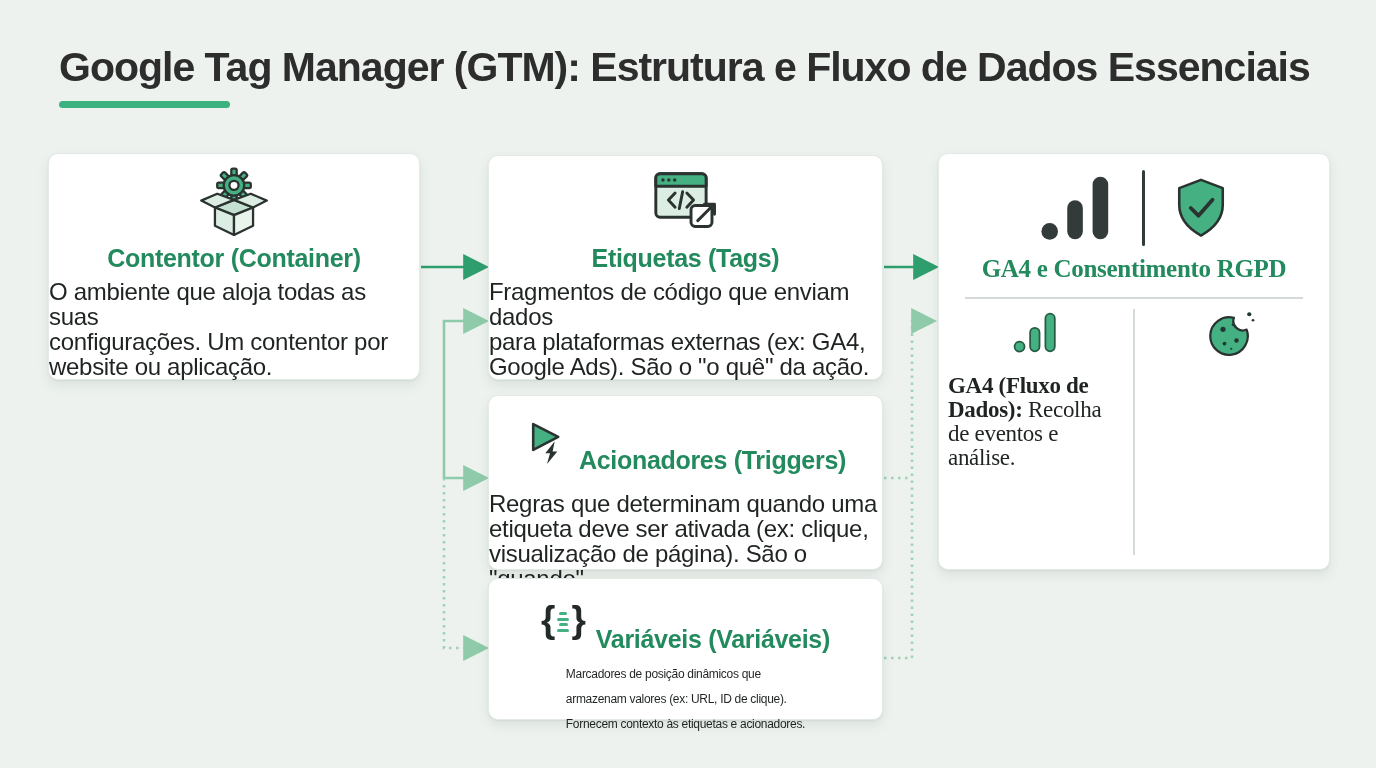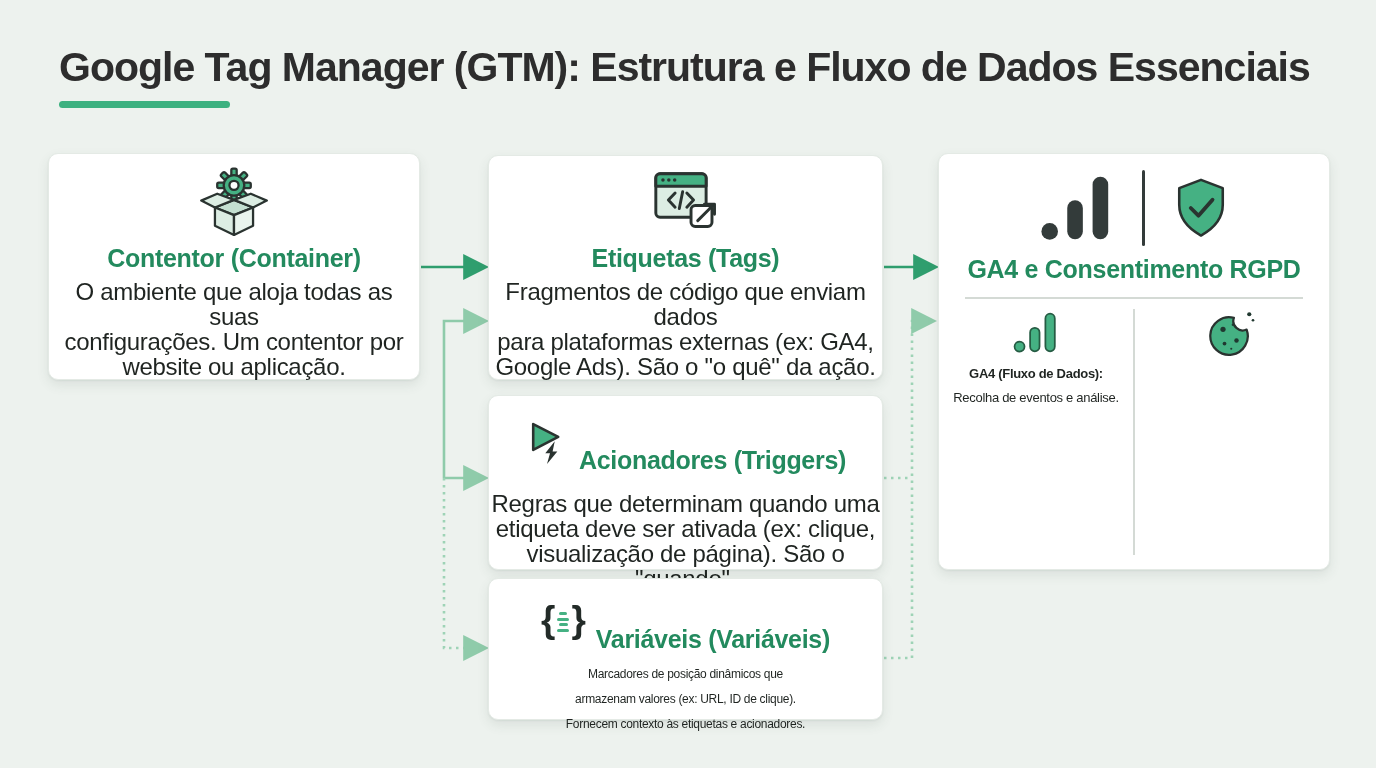--- a/index.html
+++ b/index.html
@@ -30,27 +30,27 @@
   .title-underline{
     position:absolute;left:59px;top:101px;width:171px;height:7px;
     background:var(--underline);border-radius:3.5px;
   }
 
   .connectors{position:absolute;left:0;top:0;width:1376px;height:768px;pointer-events:none;}
 
   .card{
     position:absolute;background:var(--card);border:1px solid #e4eae5;border-radius:10px;
     box-shadow:0 1px 2px rgba(60,80,70,.07),0 5px 12px rgba(60,80,70,.10);
-    display:flex;flex-direction:column;align-items:center;text-align:center;
+    display:flex;flex-direction:column;align-items:center;
   }
   .card-container{left:48px;top:153px;width:372px;height:227px;padding-top:10px;}
   .card-tags{left:488px;top:155px;width:395px;height:225px;padding-top:11px;}
   .card-triggers{left:488px;top:395px;width:395px;height:175px;padding-top:15px;}
   .card-variables{left:488px;top:578px;width:395px;height:142px;padding-top:11px;}
-  .card-ga4{left:938px;top:153px;width:392px;height:417px;padding-top:13px;}
+  .card-ga4{left:938px;top:153px;width:392px;height:417px;padding-top:13px;font-family:Liberation Serif, serif;}
 
   .card h2{
     font-size:25px;font-weight:700;letter-spacing:-0.3px;color:var(--heading-green);
     line-height:1.15;
     margin-top:35px;
   }
   .card .body{
     font-size:24px;letter-spacing:-0.3px;color:var(--body-text);
     line-height:25px;margin-top:6px;white-space:pre-line;
   }
@@ -60,21 +60,21 @@
   .card-container h2{margin-top:4px;}
   .card-tags h2{margin-top:6px;}
 
   .ga4-header{display:flex;align-items:center;justify-content:center;gap:24px;height:82px;}
   .ga4-header .hdiv{width:3px;height:76px;background:var(--dark-icon);border-radius:2px;}
   .card-ga4 h2{margin-top:6px;}
   .ga4-sep{width:338px;height:2px;background:var(--divider);margin:13px auto 4px;}
   .sub-row{display:flex;width:100%;flex:1;align-items:stretch;justify-content:center;}
   .sub-col{flex:1;display:flex;flex-direction:column;align-items:center;padding-top:6px;}
   .sub-vdiv{width:2px;background:var(--divider);margin:6px 0 14px;}
-  .sub-text{font-size:13px;letter-spacing:-0.3px;line-height:24px;color:var(--body-text);max-width:176px;margin-top:6px;}
+  .sub-text{font-size:23px;letter-spacing:-0.3px;line-height:24px;color:var(--body-text);max-width:176px;margin-top:18px;}
   .sub-text b{font-weight:700;}
 
   .braces-wrap{display:flex;align-items:center;gap:2px;}
   .brace{font-size:37px;font-weight:700;color:#232b28;line-height:1;transform:translateY(-2px);}
   .var-lines{display:flex;flex-direction:column;gap:2.5px;align-items:center;}
   .var-lines i{display:block;height:3px;background:var(--icon-green);border-radius:1.5px;}
   .var-lines i:nth-child(1){width:8px;}
   .var-lines i:nth-child(2){width:12px;}
   .var-lines i:nth-child(3){width:9px;}
   .var-lines i:nth-child(4){width:12px;}

